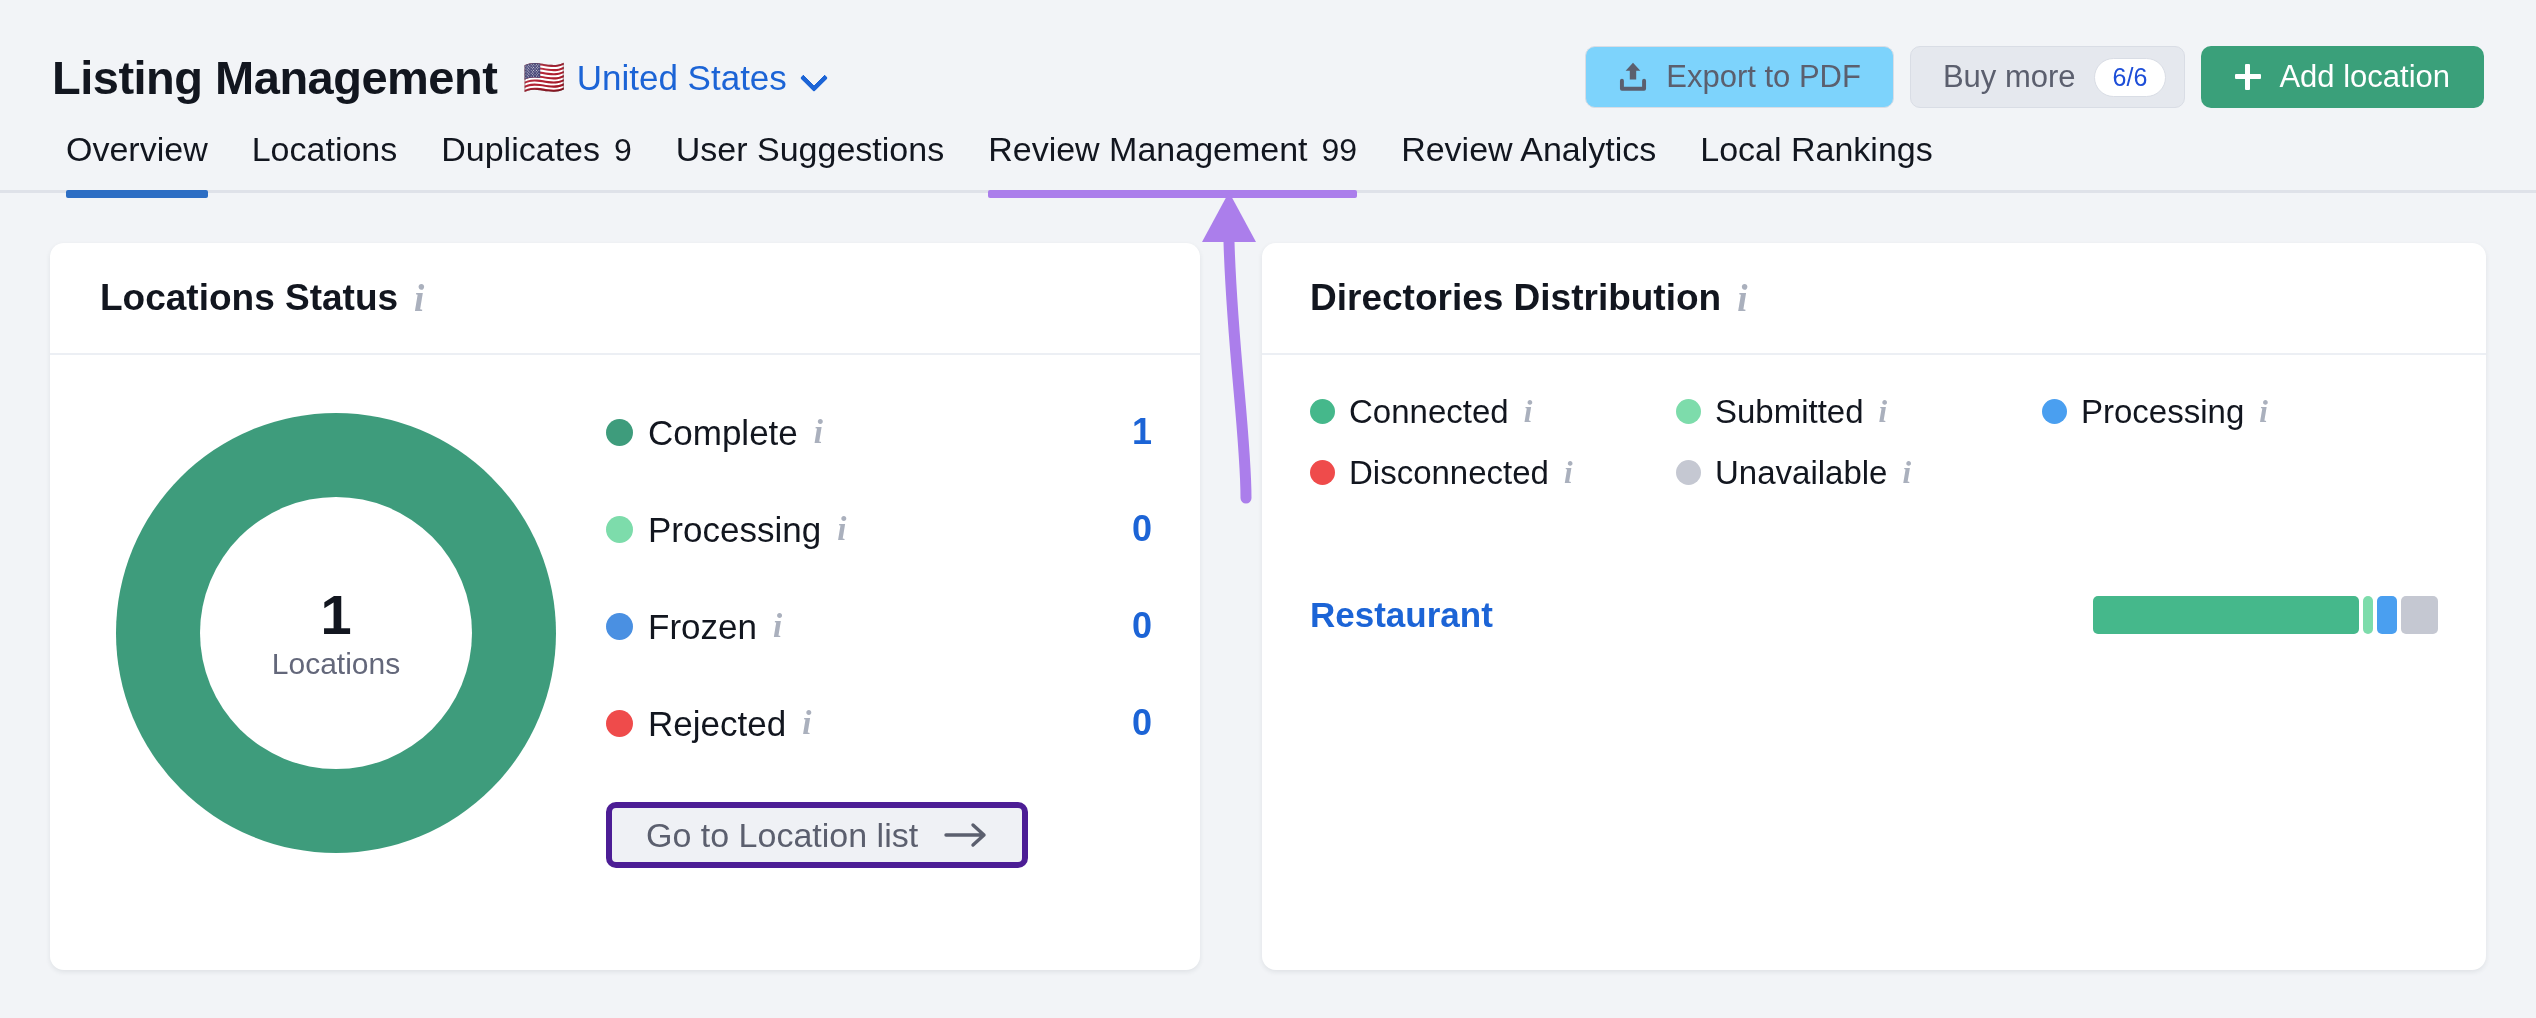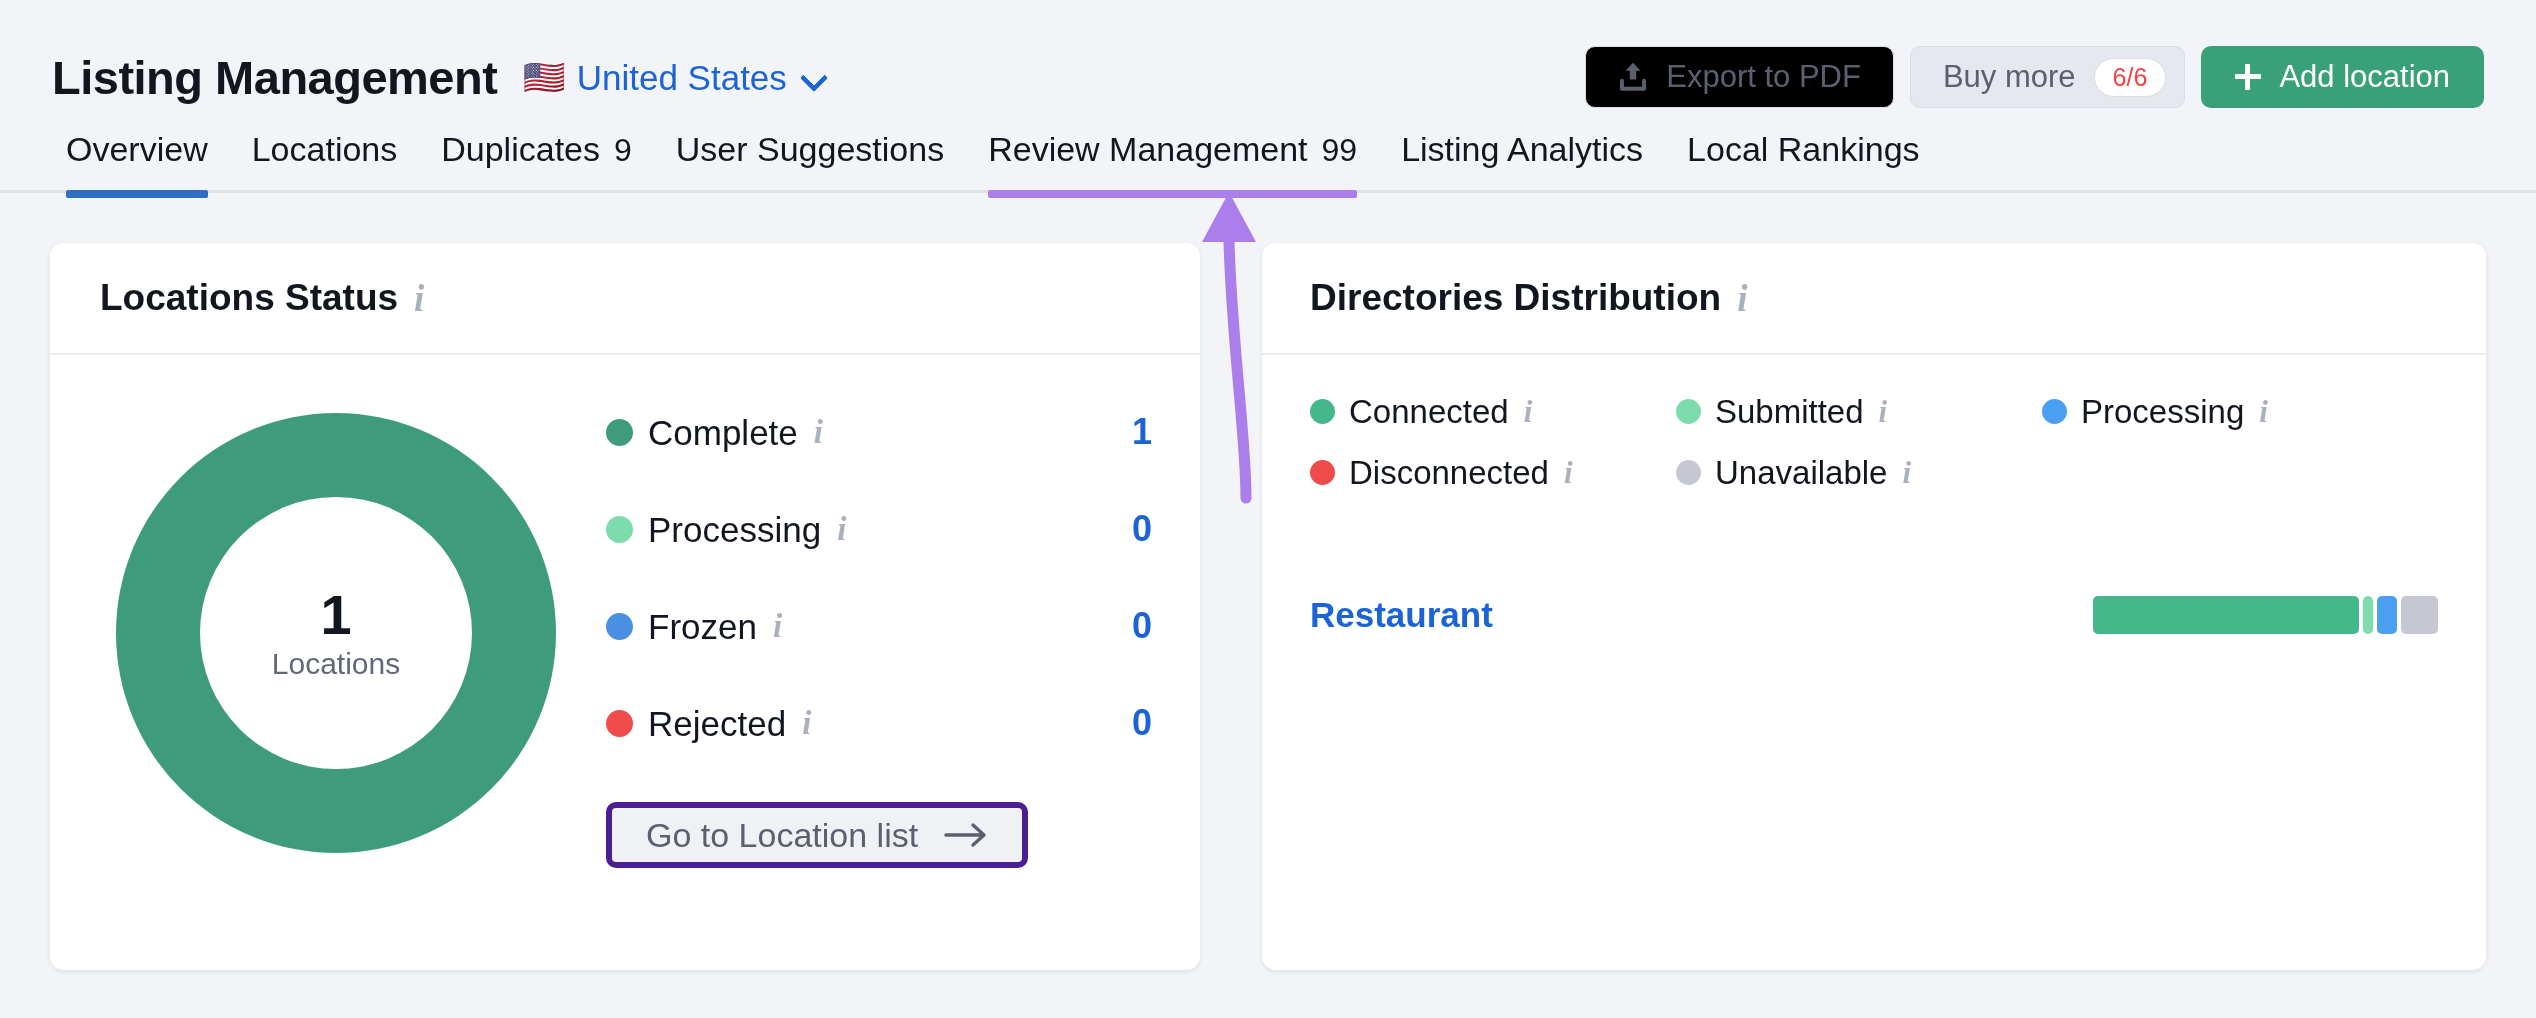--- a/index.html
+++ b/index.html
@@ -82,21 +82,21 @@
     border: none;
     cursor: pointer;
     font-family: inherit;
     white-space: nowrap;
   }
 
   .btn-export {
     height: 62px;
     padding: 4px 32px;
     gap: 18px;
-    background: #000000;
+    background: #7dd3fc;
     border-radius: 10px;
     font-size: 31px;
     color: #5b5f6e;
     border: 1px solid #d9dde5;
   }
   .export-icon { width: 30px; height: 32px; display:block; }
 
   .btn-buy {
     height: 62px;
     padding: 0 18px 0 32px;
@@ -105,21 +105,21 @@
     border-radius: 10px;
     font-size: 31px;
     color: #5b5f6e;
     border: 1px solid #d9dde5;
   }
   .buy-badge {
     background: #ffffff;
     border: 1px solid #d9dde5;
     border-radius: 999px;
     font-size: 25px;
-    color: #ef4444;
+    color: #1d4ed8;
     padding: 6px 18px;
     line-height: 1;
   }
 
   .btn-add {
     height: 62px;
     padding: 0 34px;
     gap: 18px;
     background: #3aa07a;
     border-radius: 10px;
@@ -442,21 +442,21 @@
       <span class="tab-underline"></span>
     </div>
 
     <div class="tab highlighted">
       <span>Review Management</span>
       <span class="tab-count">99</span>
       <span class="tab-underline"></span>
     </div>
 
     <div class="tab">
-      <span>Listing Analytics</span>
+      <span>Review Analytics</span>
       <span class="tab-underline"></span>
     </div>
 
     <div class="tab">
       <span>Local Rankings</span>
       <span class="tab-underline"></span>
     </div>
 
   </div>
 

